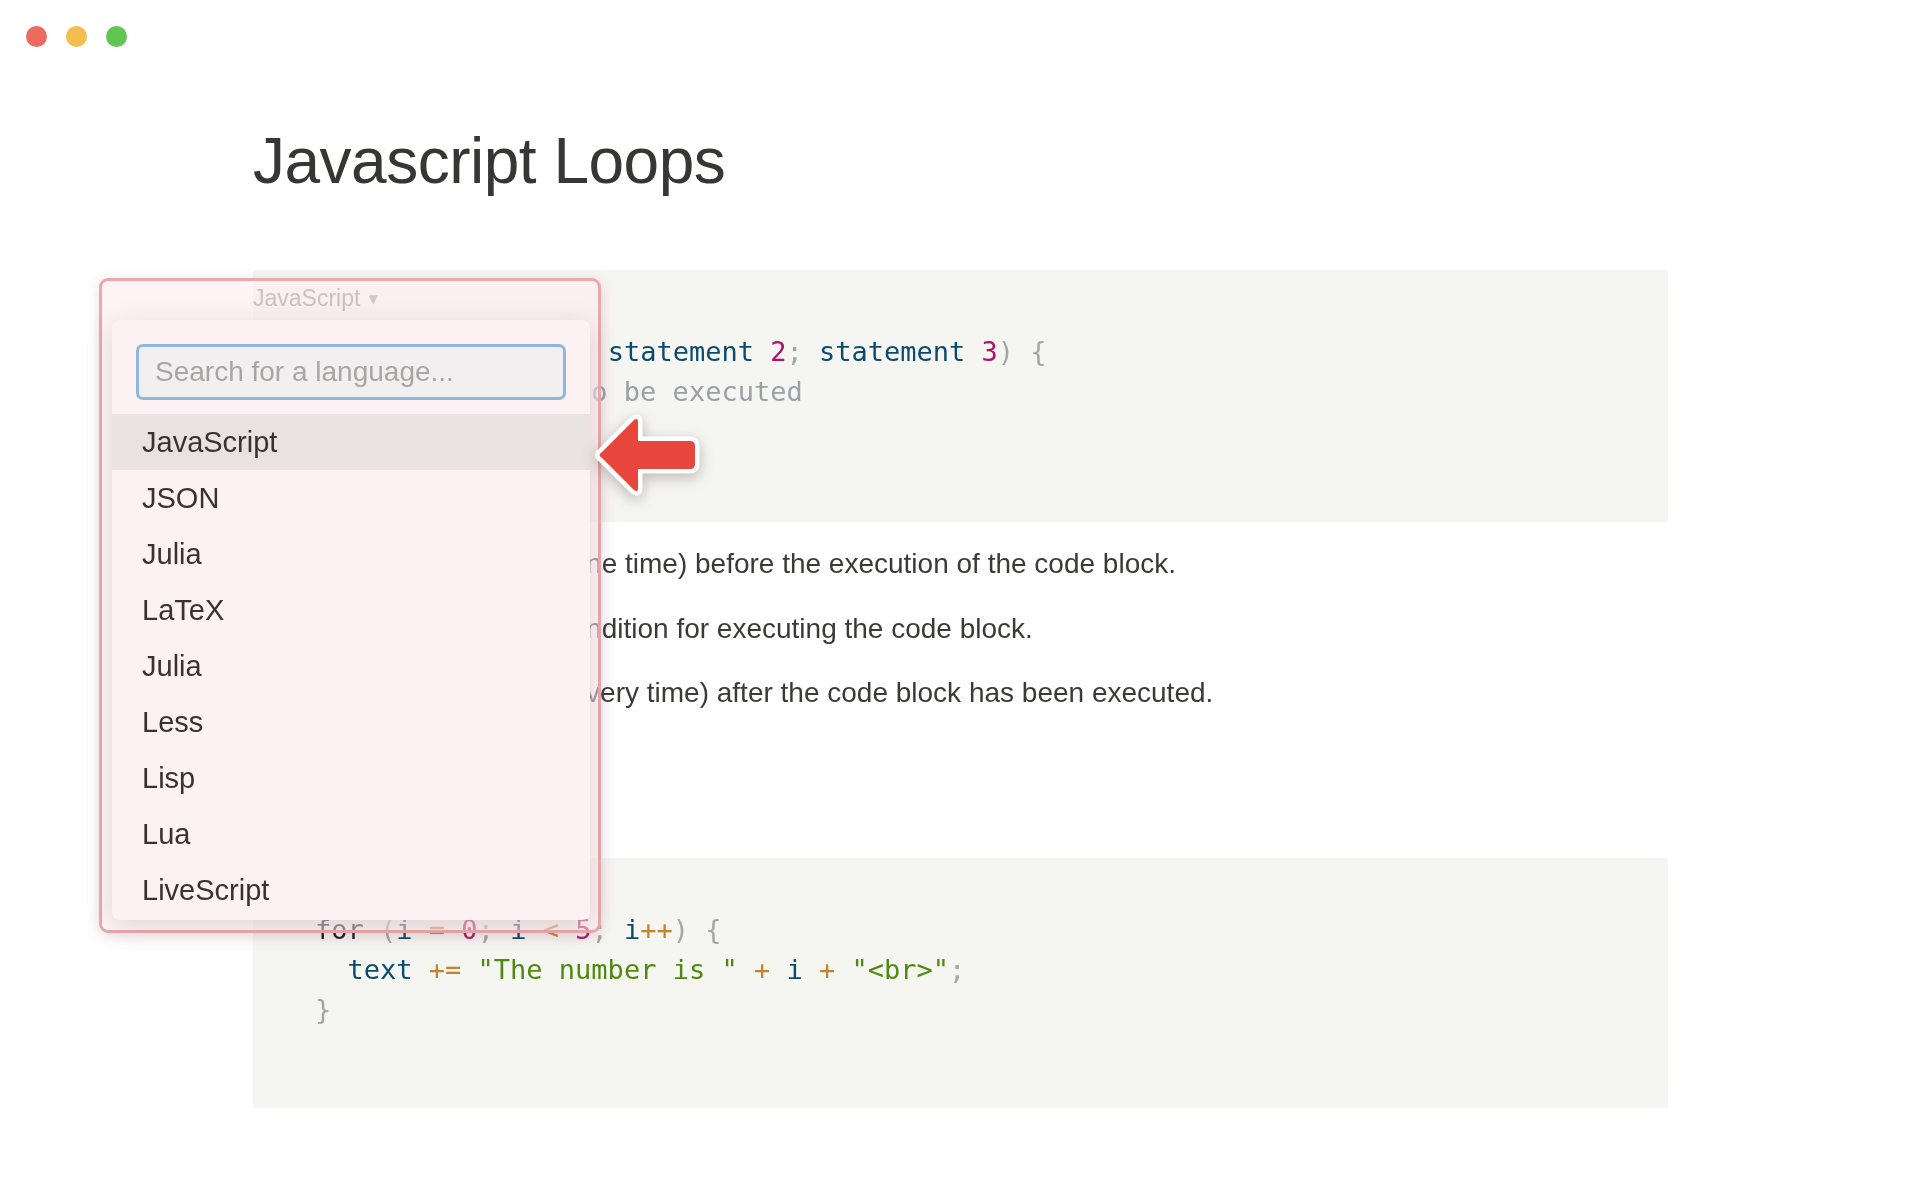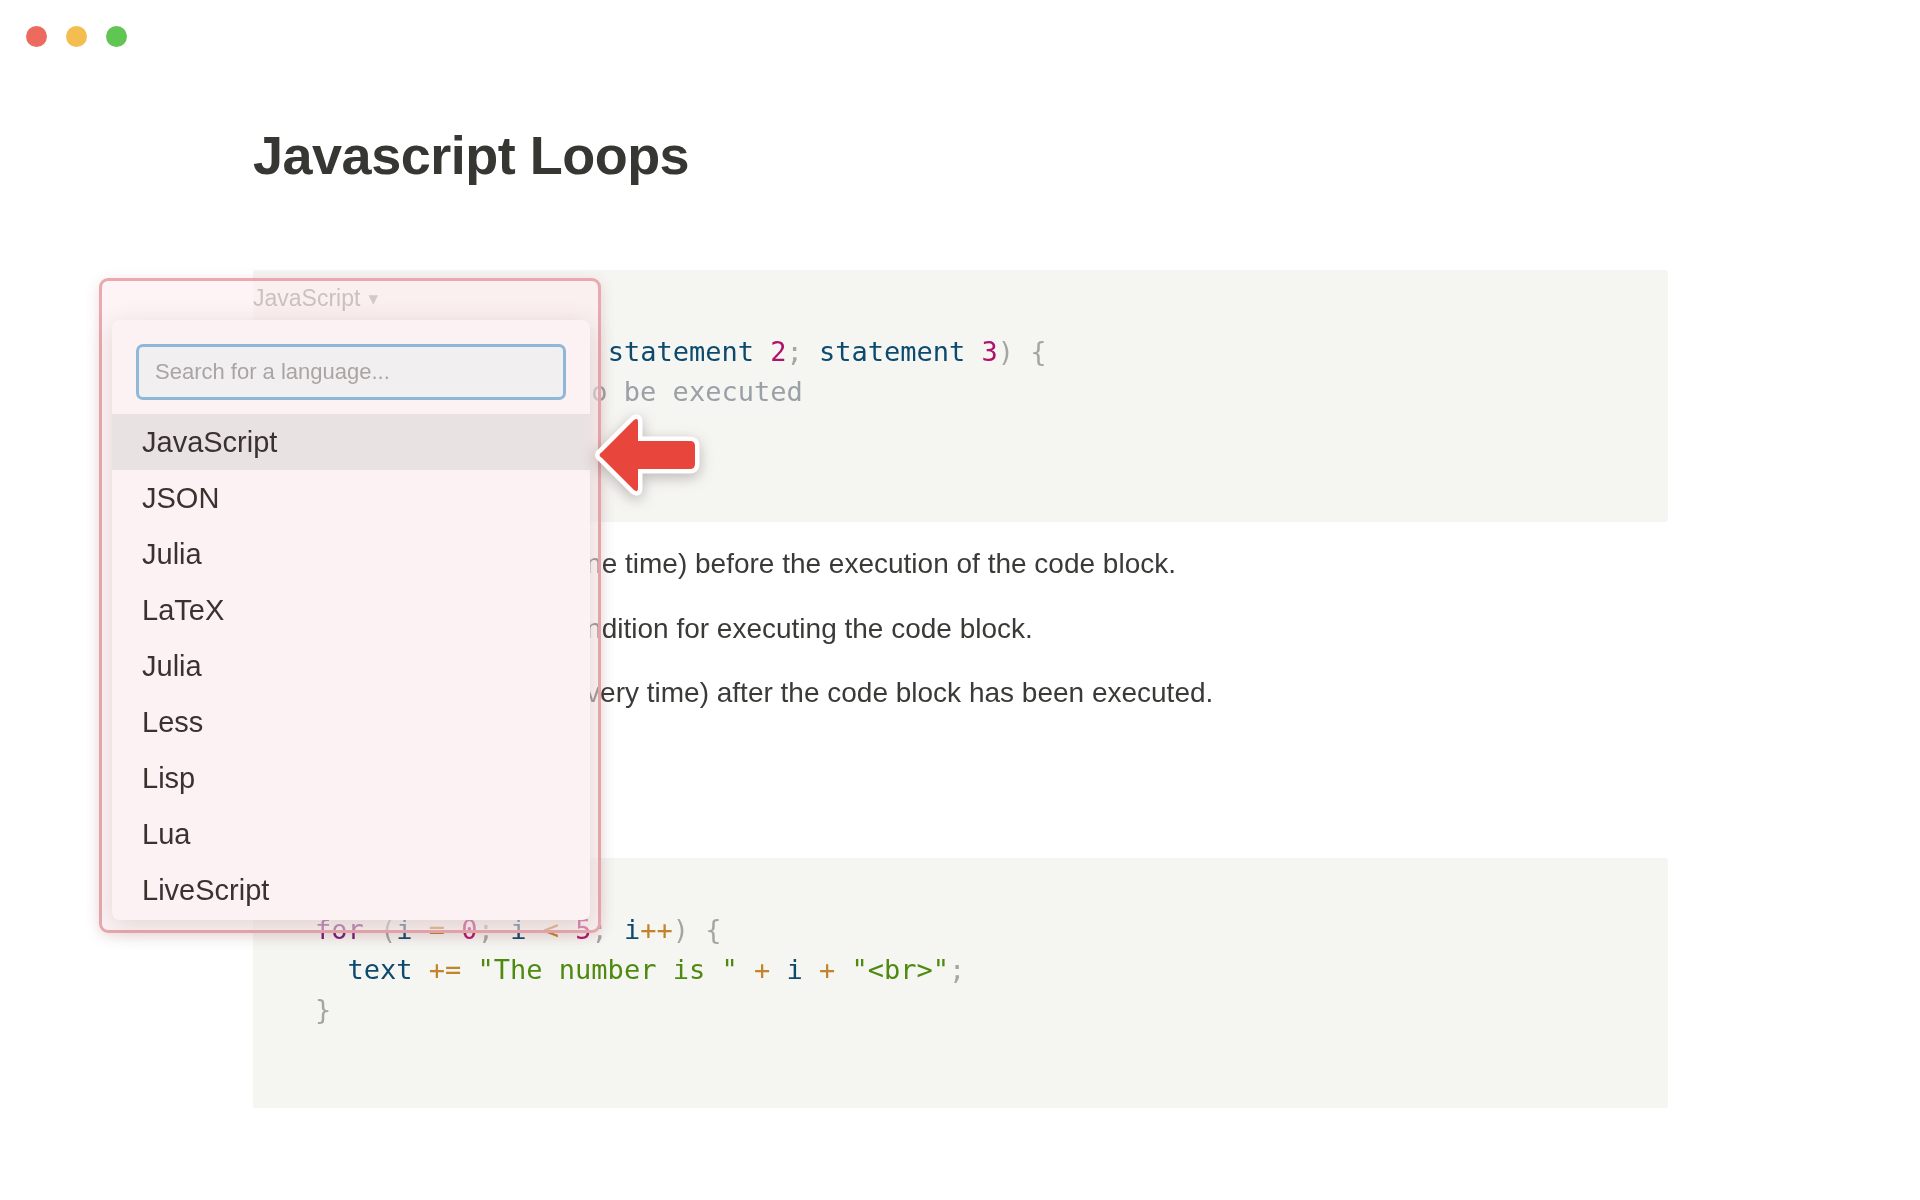--- a/index.html
+++ b/index.html
@@ -41,22 +41,22 @@
   }
   .dot-close  { background: #ec6a5e; }
   .dot-min    { background: #f4bd4f; }
   .dot-max    { background: #61c554; }
 
   
   .doc-title {
     position: absolute;
     left: 253px;
     top: 124px;
-    font-size: 54px;
-    font-weight: bold;
+    font-size: 64px;
+    font-weight: normal;
     color: #363633;
     letter-spacing: -0.5px;
     white-space: nowrap;
   }
 
   
   .code-block {
     position: absolute;
     background: #f5f5f2;
     border-radius: 3px;
@@ -90,21 +90,21 @@
     top: 62px;
     margin: 0;
     font-family: "DejaVu Sans Mono", monospace;
     font-size: 27px;
     line-height: 40px;
     color: #3b3b38;
     white-space: pre;
   }
   #code-block-2 pre.code { top: 52px; }
 
-  .k-kw     { color: #701a75; }
+  .k-kw     { color: #0f172a; }
   .k-num    { color: #b0126a; }
   .k-str    { color: #4f8a10; }
   .k-op     { color: #c2832a; }
   .k-punc   { color: #a5a5a2; }
   .k-com    { color: #9aa0a8; }
   .k-plain  { color: #0c4a6e; }
 
   
   .para {
     position: absolute;
@@ -148,21 +148,21 @@
   .search-wrap {
     padding: 24px 24px 14px 24px;
   }
   #search-input {
     width: 430px;
     height: 56px;
     border: 3px solid #8fb8d8;
     border-radius: 7px;
     background: #f1efef;
     font-family: "Liberation Sans", sans-serif;
-    font-size: 22px;
+    font-size: 28px;
     color: #5a5a58;
     padding: 0 16px;
     outline: none;
   }
   #search-input::placeholder { color: #a9a5a5; }
 
   .lang-list {
     list-style: none;
     margin: 0;
     padding: 0;

